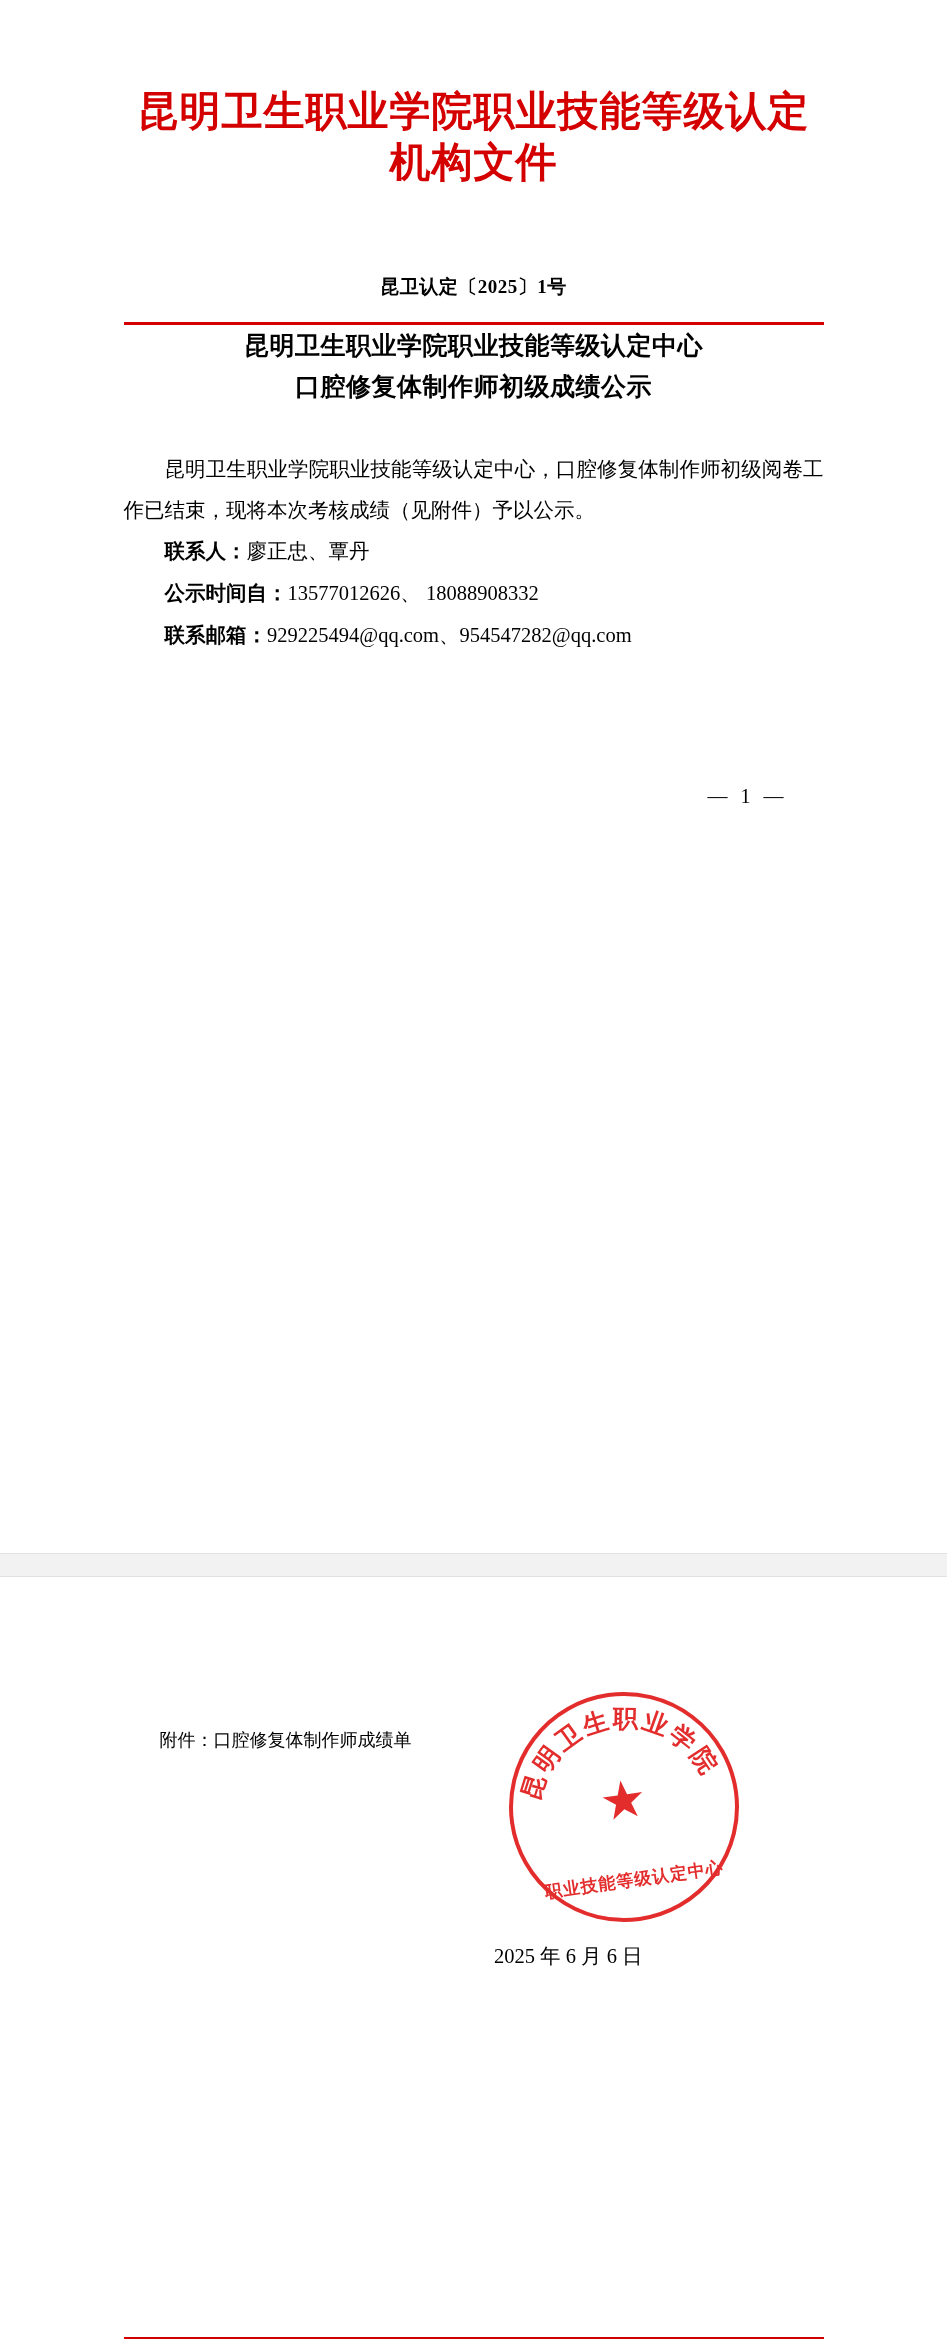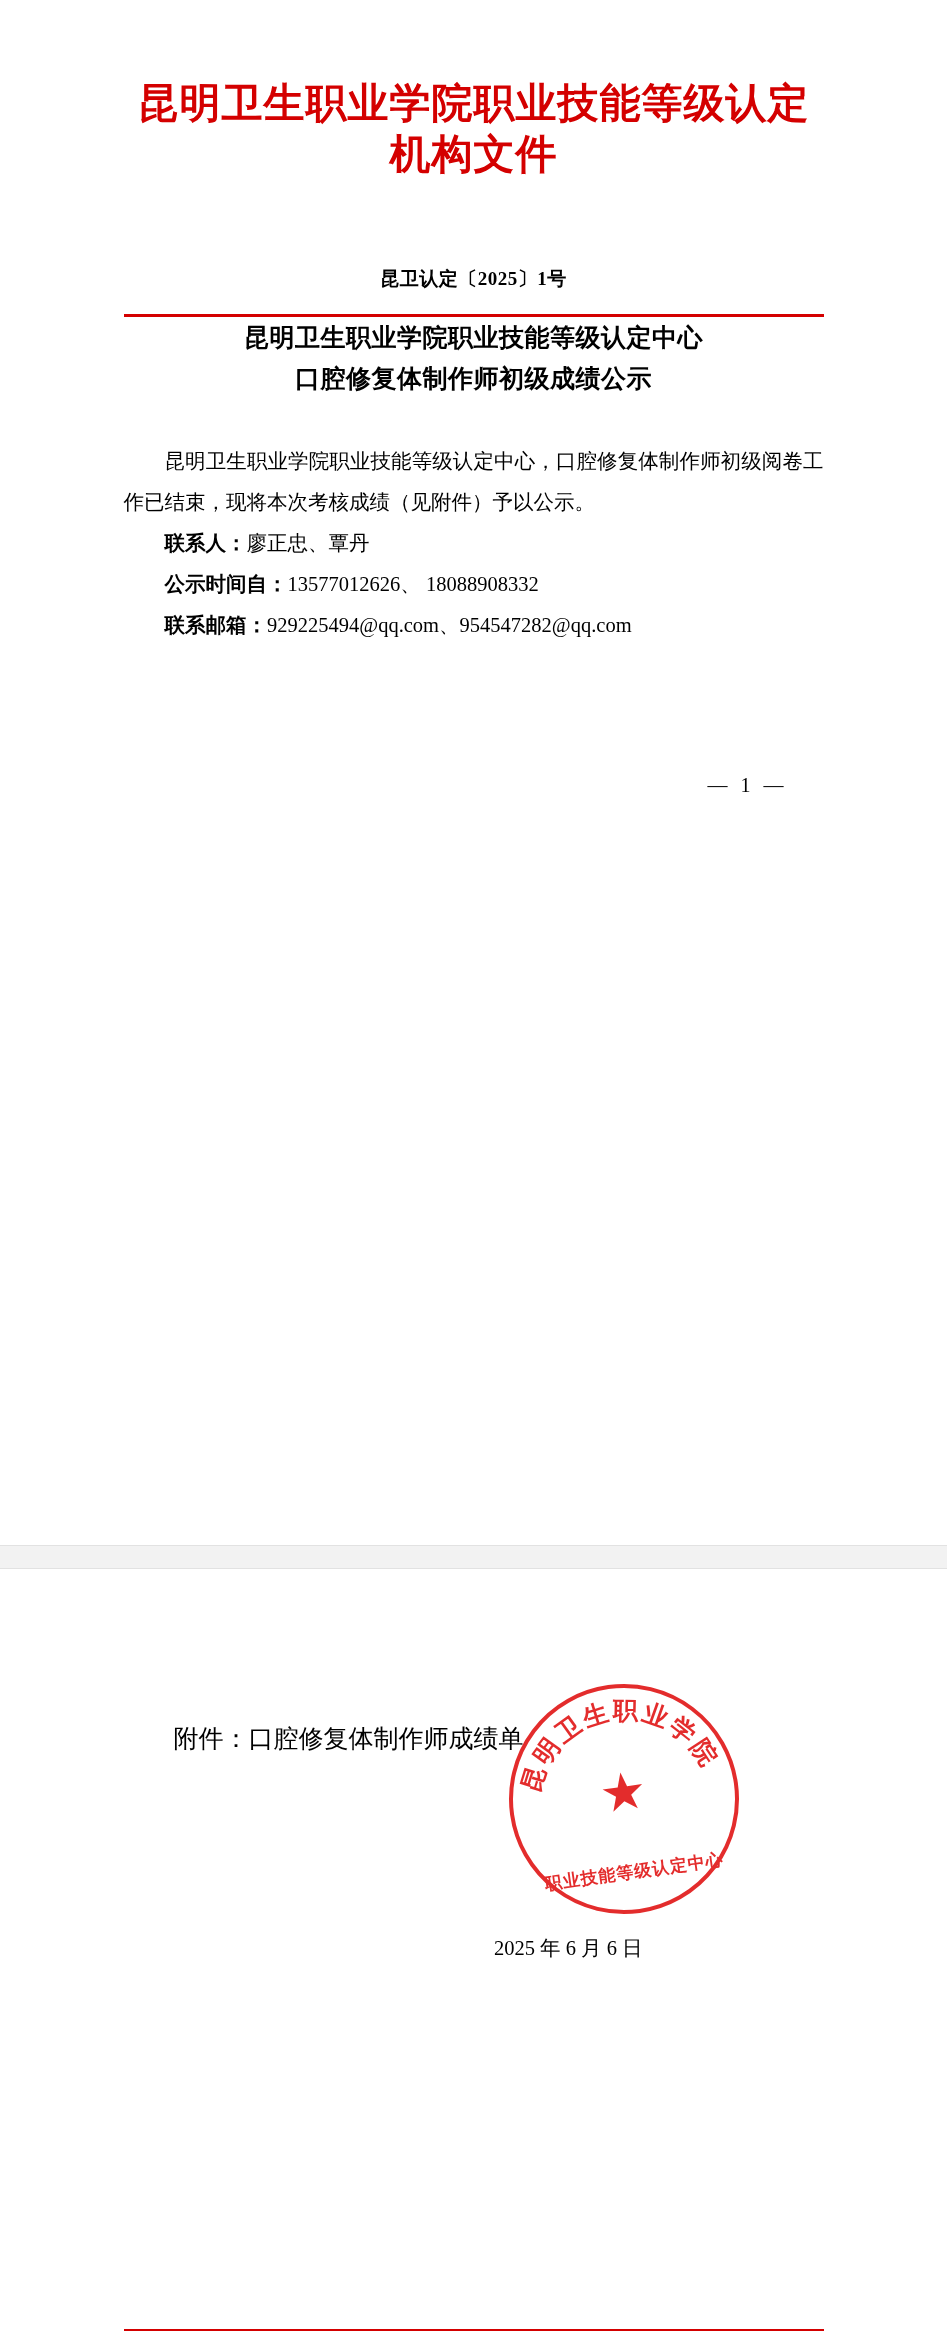--- a/index.html
+++ b/index.html
@@ -40,20 +40,21 @@
   
   .doc-title {
     text-align: center;
     color: #d40000;
     font-size: 41px;
     font-weight: bold;
     letter-spacing: 1px;
     padding-top: 78px;
     line-height: 1.25;
     font-family: "Liberation Serif", "DejaVu Serif", serif;
+    margin-top: 8px;
   }
   .doc-number {
     text-align: center;
     font-size: 19px;
     font-weight: bold;
     margin-top: 85px;
     letter-spacing: 0.5px;
   }
   .red-rule {
     width: 700px;
@@ -85,38 +86,39 @@
     text-indent: 2em;
   }
   .contact-line {
     font-size: 20.5px;
     line-height: 2.0;
     text-indent: 2em;
     margin: 0;
   }
   .contact-line .lbl {
     font-weight: bold;
+    font-family: Liberation Mono, monospace;
   }
   .pn-wrap {
     position: relative;
     width: 700px;
     margin: 0 auto;
     height: 60px;
   }
   .pn {
     position: absolute;
     right: 36px;
     top: 8px;
     font-size: 20px;
     letter-spacing: 4px;
   }
 
   
   .attach {
-    font-size: 25px;
+    font-size: 18px;
     line-height: 2.0;
     text-indent: 2em;
     padding-top: 145px;
     margin: 0;
   }
 
   
   .seal-wrap {
     position: absolute;
     right: 85px;

